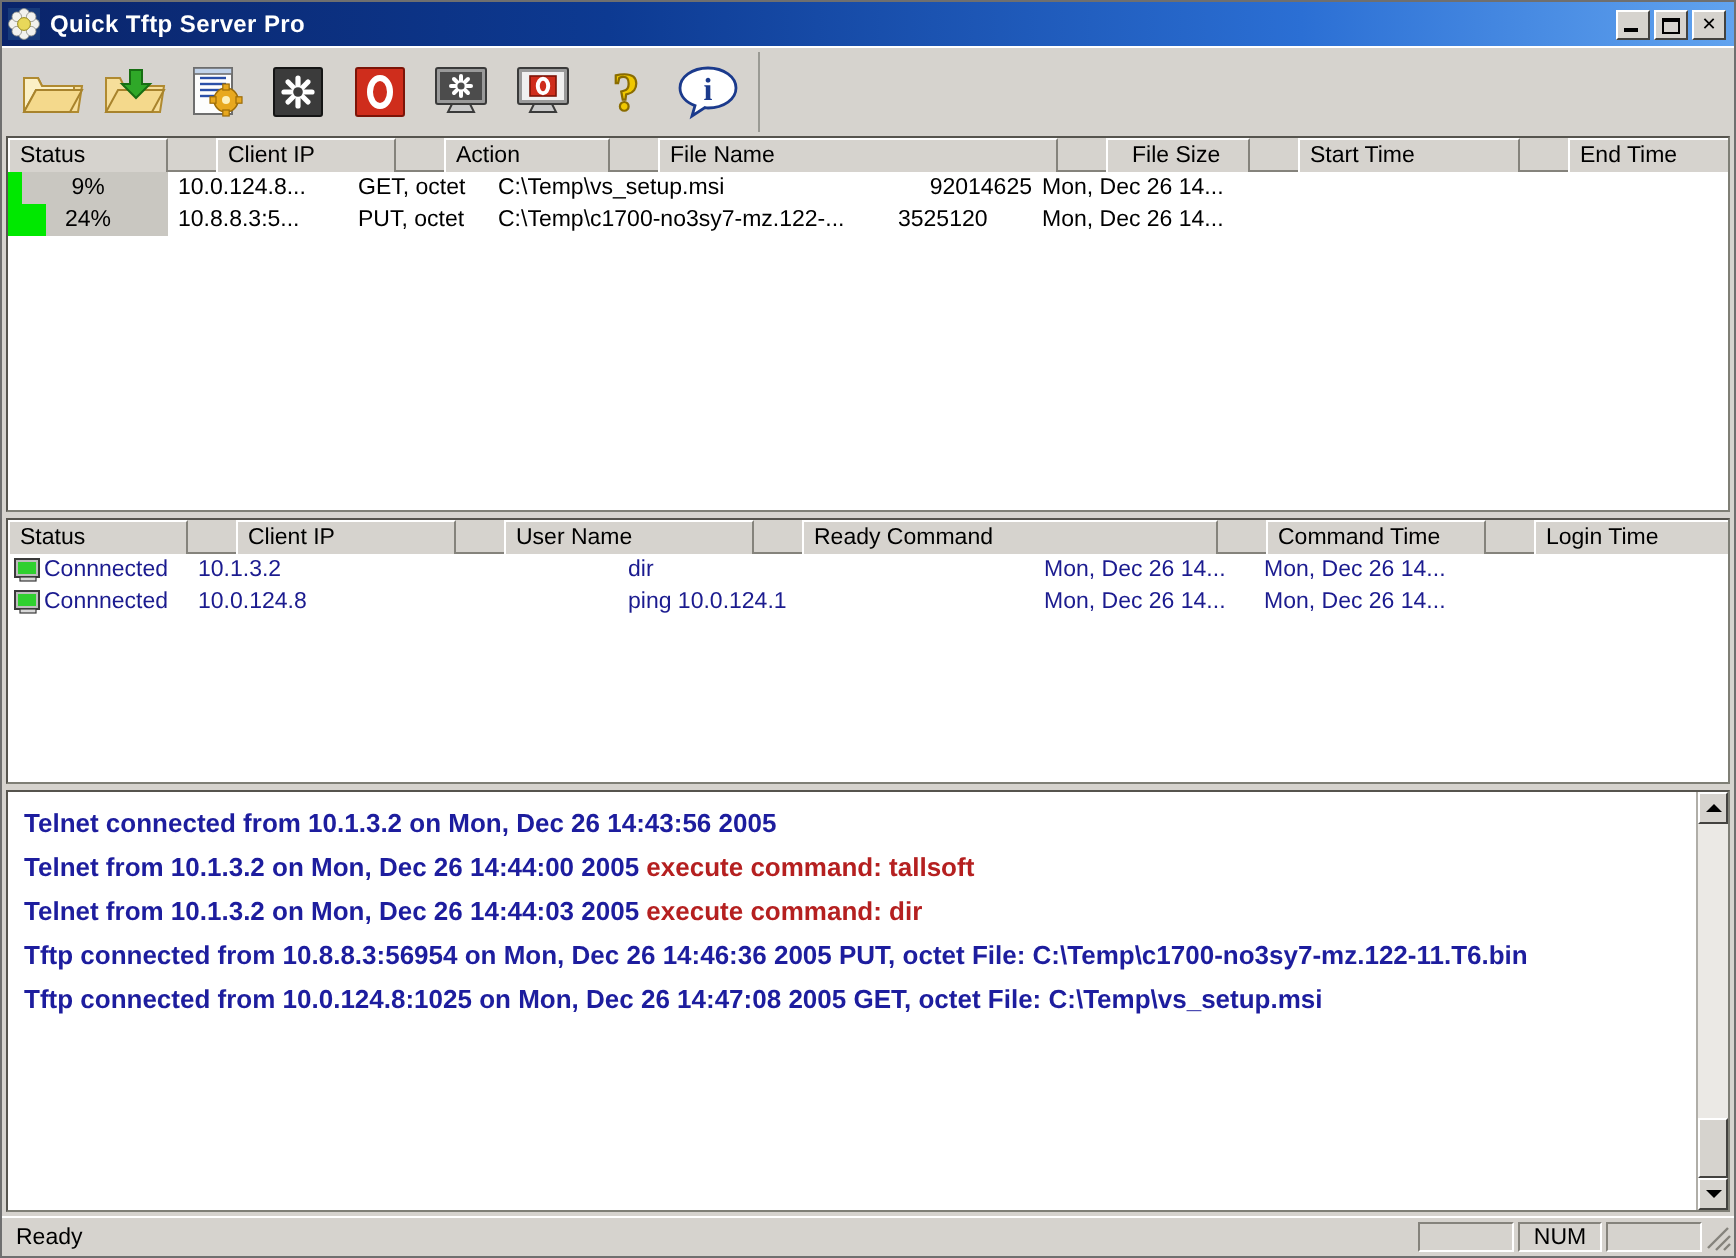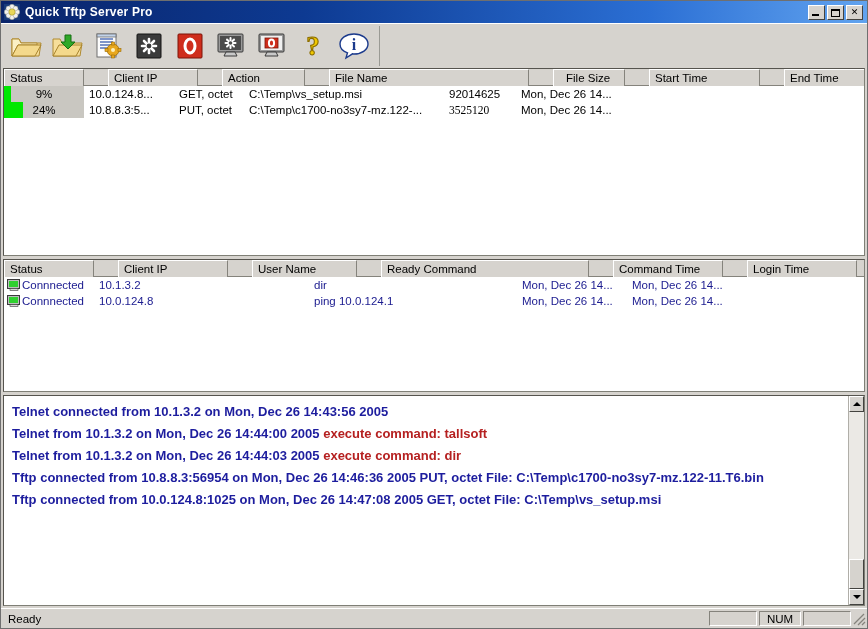--- a/index.html
+++ b/index.html
@@ -481,46 +481,46 @@
       </div>
     <div class="rows" id="t-rows">
         <div class="row">
           <div class="statcell" style="width: 80px;">
             <div class="fill" style="width: 7.2px;"></div>
             <span class="pct">9%</span>
           </div>
           <div class="cell" style="width: 90px;">10.0.124.8...</div>
           <div class="cell" style="width: 70px;">GET, octet</div>
           <div class="cell" style="width: 200px;">C:\Temp\vs_setup.msi</div>
-          <div class="cell" style="width: 72px;">92014625</div>
+          <div class="cell" style="width: 72px; text-align: right;">92014625</div>
           <div class="cell" style="width: 111px;">Mon, Dec 26 14...</div>
           <div class="cell" style="width: 110px;"></div>
           <div class="cell" style="width: 119px;"></div>
         </div>
         <div class="row">
           <div class="statcell" style="width: 80px;">
             <div class="fill" style="width: 19.2px;"></div>
             <span class="pct">24%</span>
           </div>
           <div class="cell" style="width: 90px;">10.8.8.3:5...</div>
           <div class="cell" style="width: 70px;">PUT, octet</div>
           <div class="cell" style="width: 200px;">C:\Temp\c1700-no3sy7-mz.122-...</div>
-          <div class="cell" style="width: 72px; font-family: Liberation Serif, serif;">3525120</div>
+          <div class="cell" style="width: 72px;">3525120</div>
           <div class="cell" style="width: 111px;">Mon, Dec 26 14...</div>
           <div class="cell" style="width: 110px;"></div>
           <div class="cell" style="width: 119px;"></div>
         </div>
       </div>
   </div>
 
   <div class="panel panel-mid">
     <div class="hdr" id="s-hdr">
         <div class="cell" style="width: 90px;">Status</div>
         <div class="cell" style="width: 110px;">Client IP</div>
-        <div class="cell" style="width: 105px;">User Name</div>
+        <div class="cell" style="width: 125px;">User Name</div>
         <div class="cell" style="width: 208px;">Ready Command</div>
         <div class="cell" style="width: 110px;">Command Time</div>
         <div class="cell" style="width: 110px;">Login Time</div>
         <div class="cell" style="width: 119px;">Logout Time</div>
       </div>
     <div class="rows" id="s-rows">
         <div class="row">
           <div class="conncell" style="width: 90px;">
             <span class="pcicon"><svg width="14" height="13" viewBox="0 0 14 13">
                 <rect x="0.5" y="0.5" width="12" height="9" fill="#bdbdbd" stroke="#3a3a3a"></rect>

